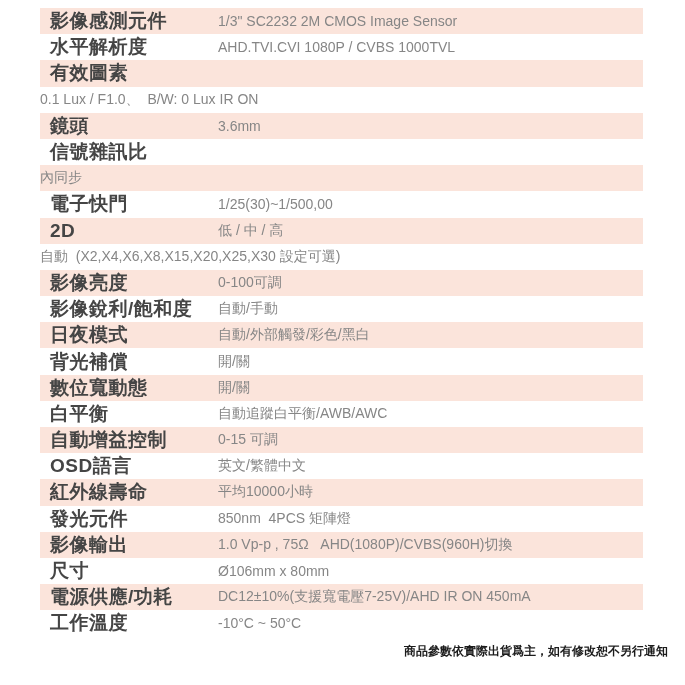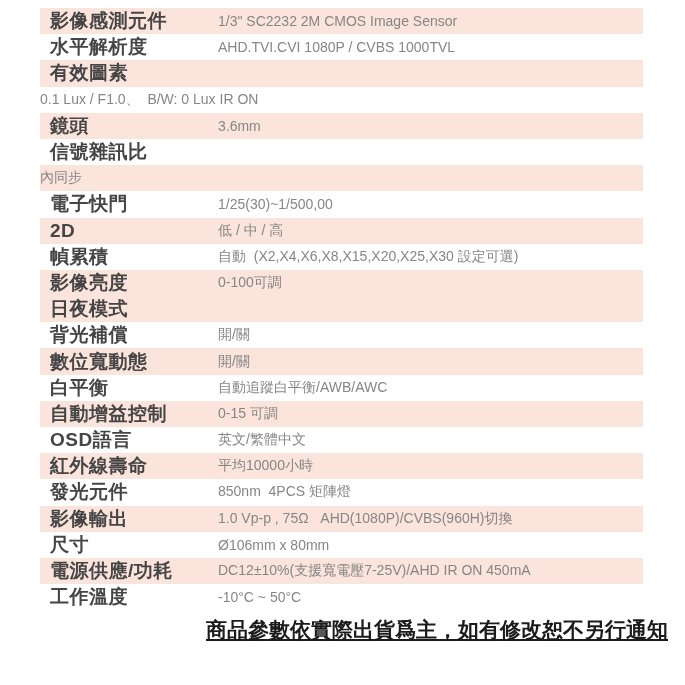--- a/index.html
+++ b/index.html
@@ -42,24 +42,23 @@
   }
   .val {
     font-size: 14px;
     color: var(--value-text);
     white-space: pre;
   }
   .footer {
     margin-top: 6px;
     padding-right: 17px;
     text-align: right;
-    font-size: 21px;
+    font-size: 12px;
     font-weight: 600;
     color: var(--footer-text);
-    text-decoration: underline;
   }
 </style>
 </head>
 <body>
 
 <div class="page">
   <div class="spec-table" id="spec-table">
       <div class="row alt">
         <span class="lbl">影像感測元件</span>
         <span class="val">1/3" SC2232 2M CMOS Image Sensor</span>
@@ -86,29 +85,33 @@
       </div>
       <div class="row">
         <span class="lbl">電子快門</span>
         <span class="val">1/25(30)~1/500,00</span>
       </div>
       <div class="row alt">
         <span class="lbl">2D</span>
         <span class="val">低 / 中 / 高</span>
       </div>
       <div class="row">
-        <span class="lbl">幀累積</span>
         <span class="val">自動  (X2,X4,X6,X8,X15,X20,X25,X30 設定可選)</span>
       </div>
       <div class="row alt">
         <span class="lbl">影像亮度</span>
         <span class="val">0-100可調</span>
       </div>
+      <div class="row">
+        <span class="lbl">影像銳利/飽和度</span>
+        <span class="val">自動/手動</span>
+      </div>
       <div class="row alt">
         <span class="lbl">日夜模式</span>
+        <span class="val">自動/外部觸發/彩色/黑白</span>
       </div>
       <div class="row">
         <span class="lbl">背光補償</span>
         <span class="val">開/關</span>
       </div>
       <div class="row alt">
         <span class="lbl">數位寬動態</span>
         <span class="val">開/關</span>
       </div>
       <div class="row">

